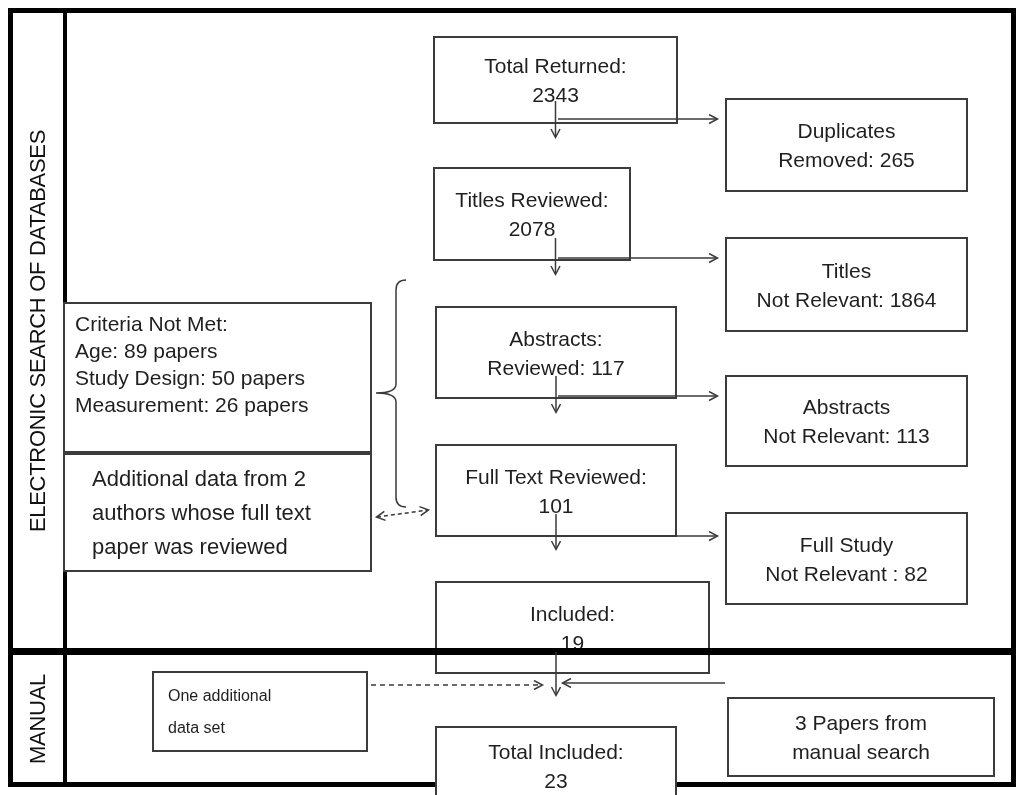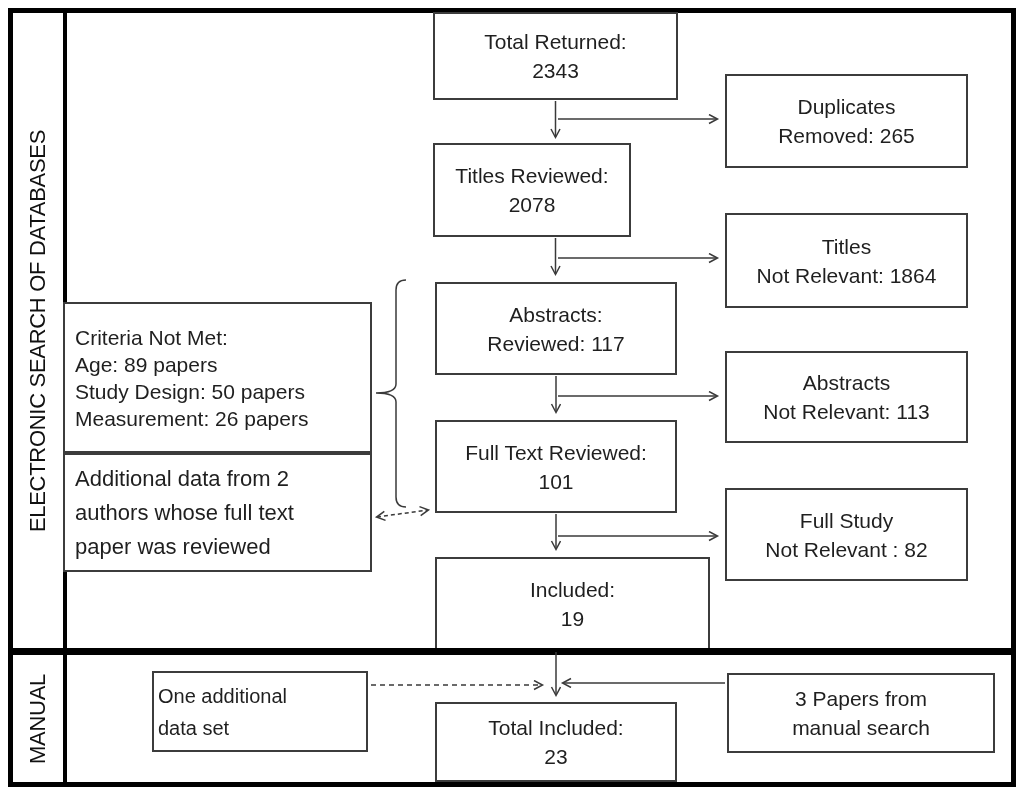--- a/index.html
+++ b/index.html
@@ -58,32 +58,33 @@
     flex-direction: column;
     z-index: 2;
     font-size: 21px;
     line-height: 29px;
     color: #1f1f1f;
   }
   .box.center {
     align-items: center;
     justify-content: center;
     text-align: left;
+    margin-top: 24px;
   }
   .box.leftalign {
     align-items: flex-start;
     justify-content: center;
     text-align: left;
-    padding-left: 10px;
+    padding-left: 27px;
   }
   .box.topalign {
     align-items: flex-start;
-    justify-content: center;
+    justify-content: flex-start;
     text-align: left;
-    padding: 0 0 0 10px;
+    padding: 6px 0 0 10px;
   }
   .arrows {
     position: absolute;
     left: 0; top: 0;
     width: 1024px; height: 795px;
     z-index: 4;
     pointer-events: none;
   }
 </style>
 </head>
@@ -157,21 +158,21 @@
     <span>Study Design: 50 papers</span>
     <span>Measurement: 26 papers</span>
   </div>
 
   <div class="box leftalign" style="left:63px;top:453px;width:309px;height:119px;font-size:22px;line-height:34px">
     <span>Additional data from 2</span>
     <span>authors whose full text</span>
     <span>paper was reviewed</span>
   </div>
 
-  <div class="box leftalign" style="left:152px;top:671px;width:216px;height:81px;font-size:20px;line-height:32px;padding-left:4px">
+  <div class="box leftalign" style="left:152px;top:671px;width:216px;height:81px;font-size:16px;line-height:32px;padding-left:14px">
     <span>One additional</span>
     <span>data set</span>
   </div>
 
   <div class="box center" style="left:727px;top:673px;width:268px;height:80px">
     <span>3 Papers from</span>
     <span>manual search</span>
   </div>
 
   <div class="divider"></div>

